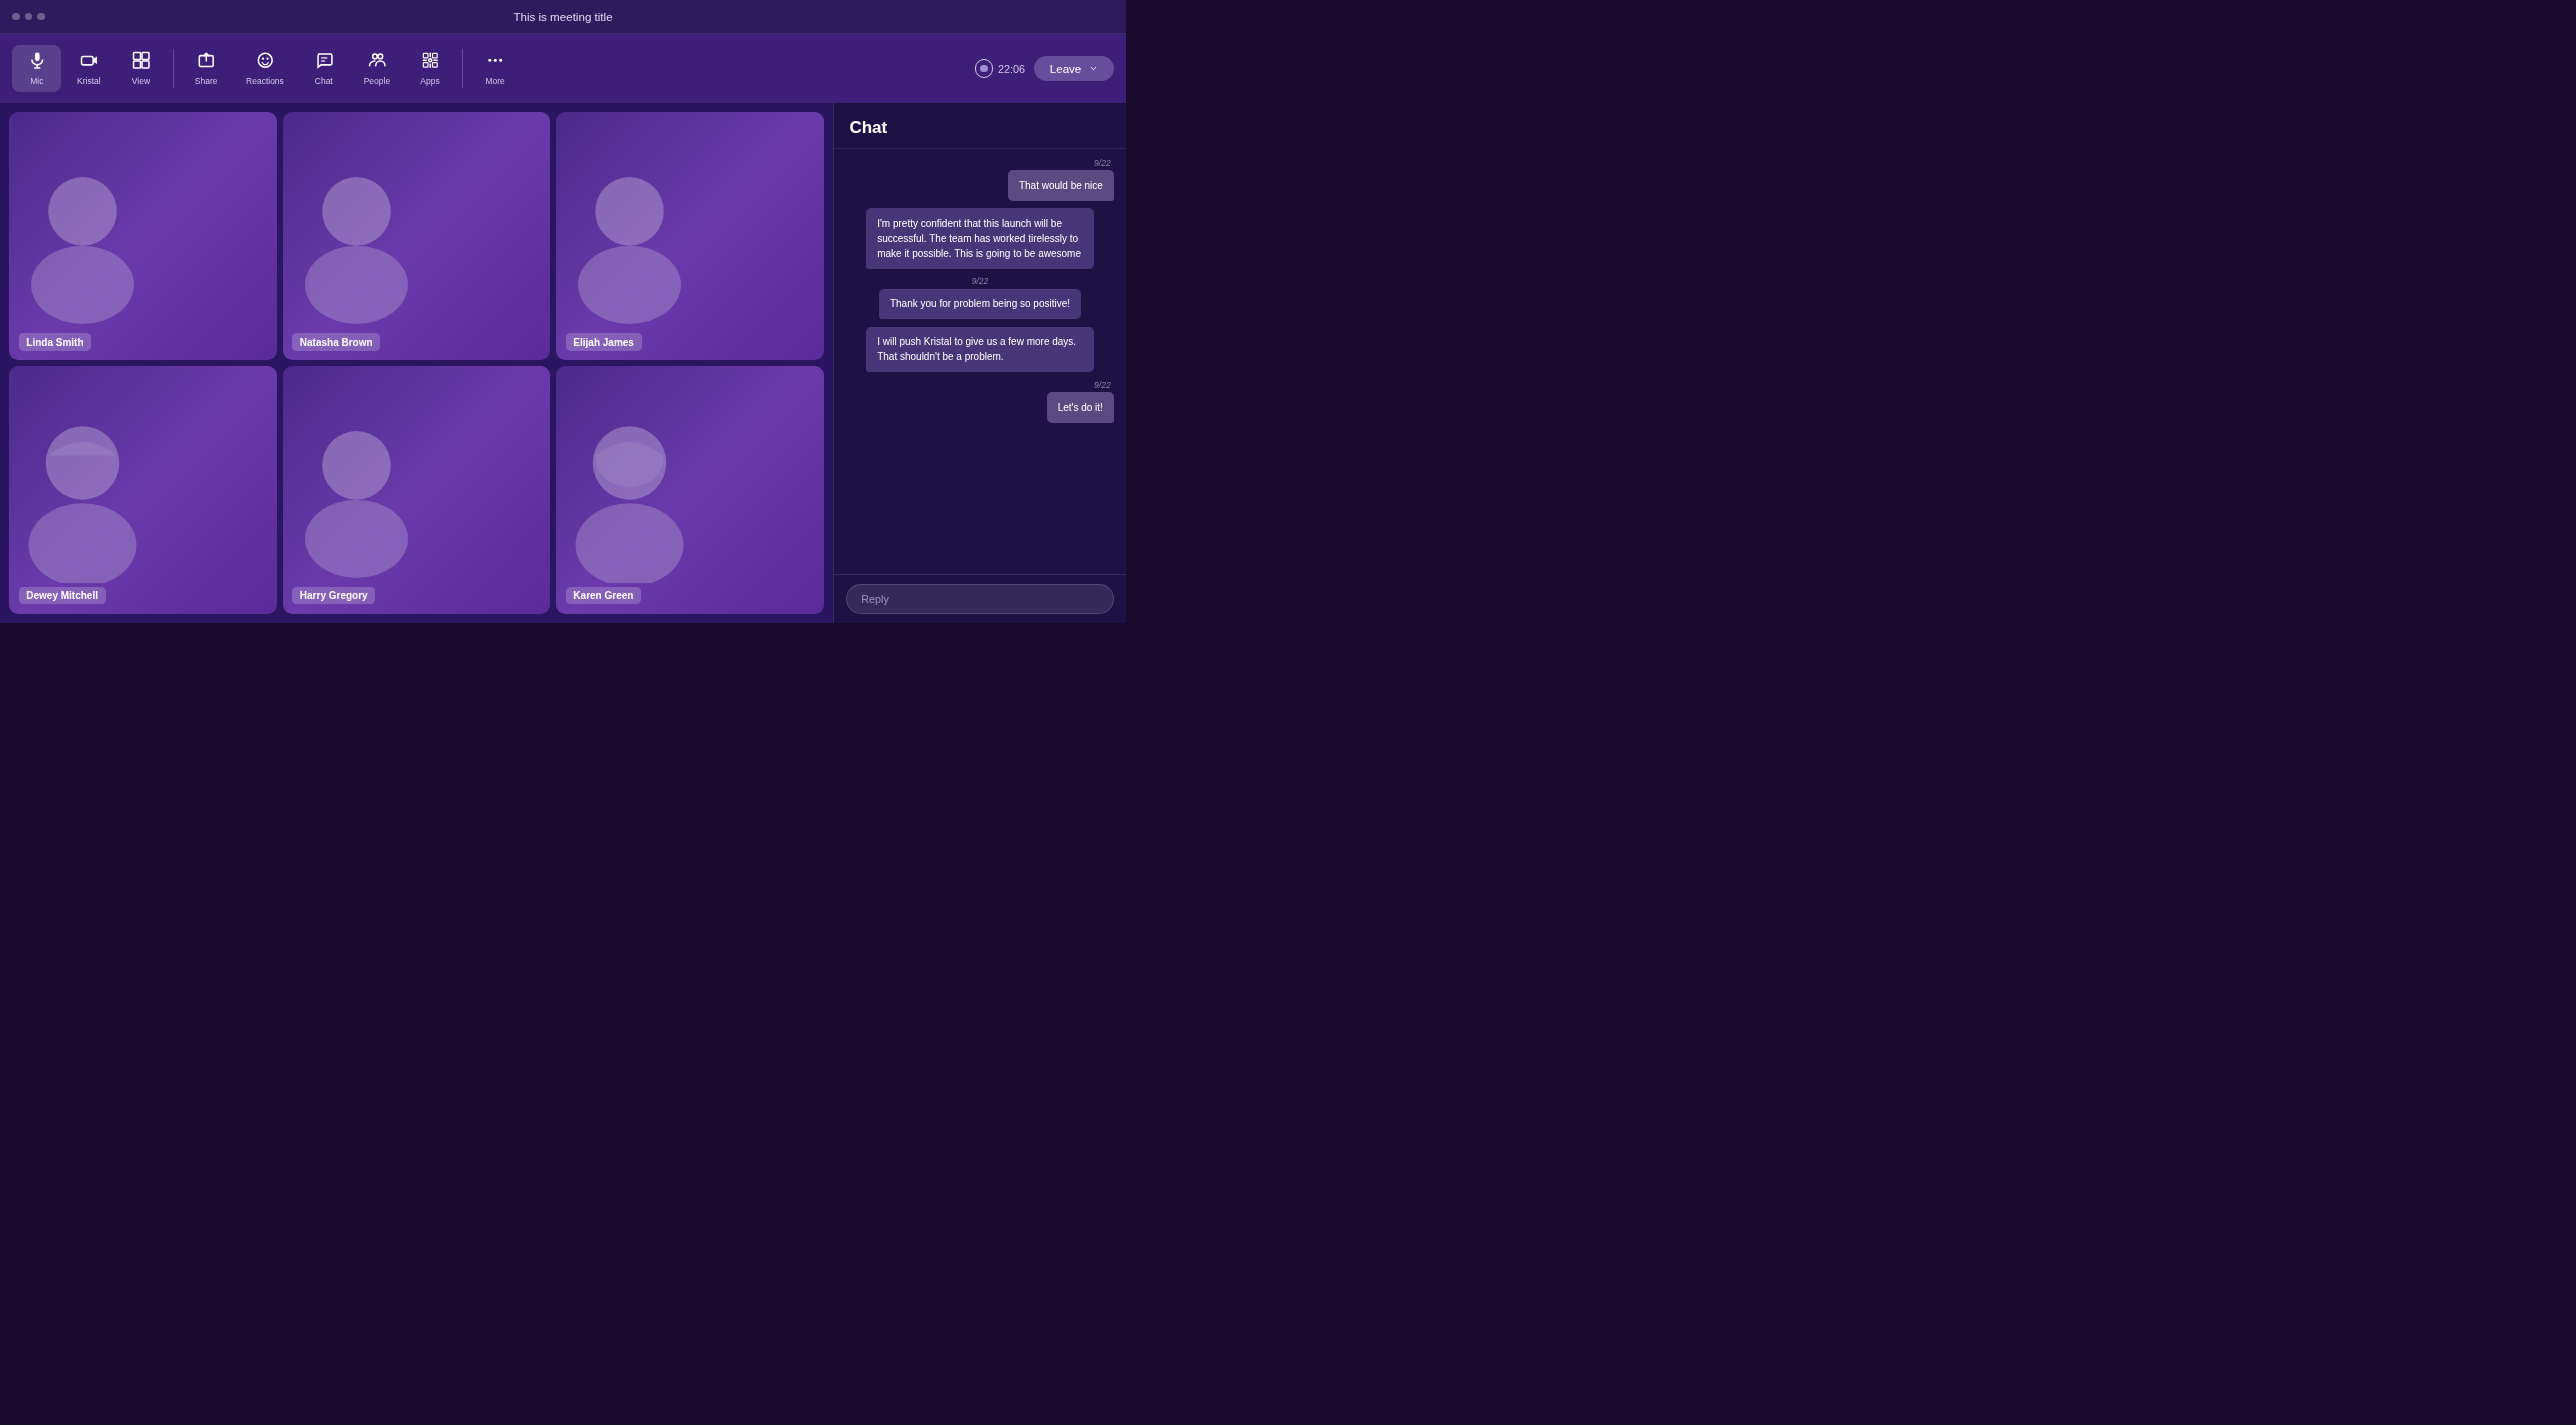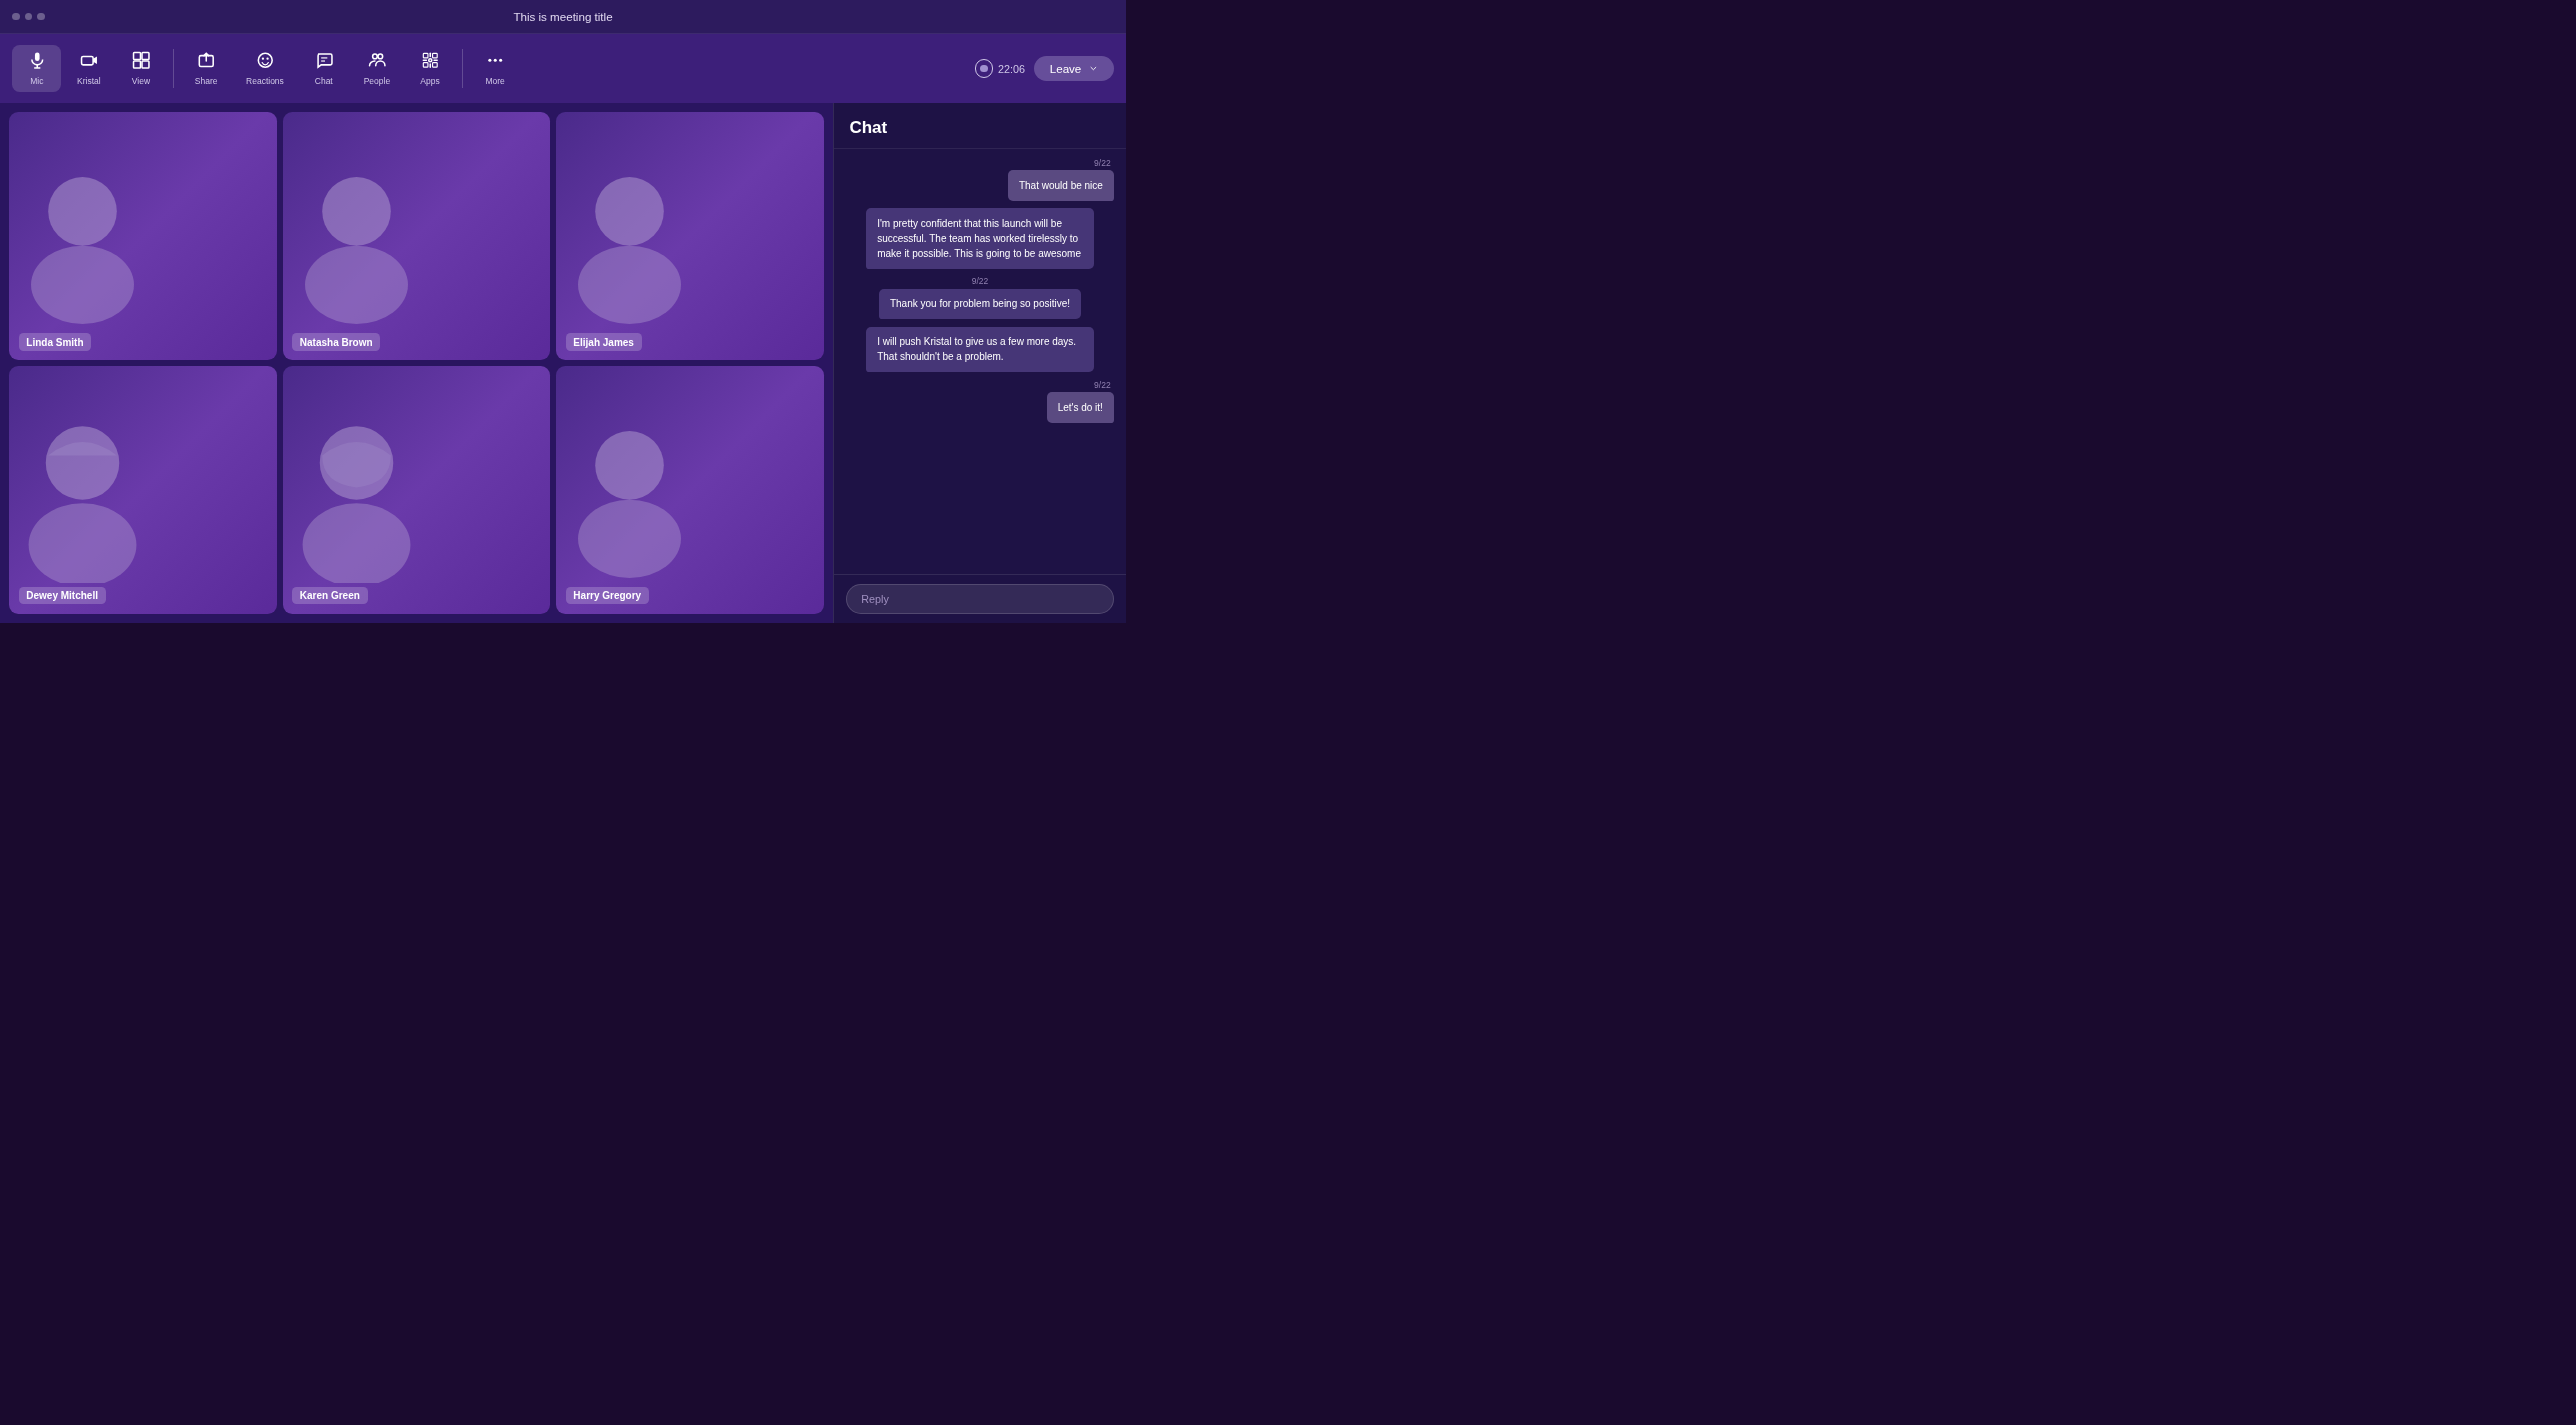--- a/index.html
+++ b/index.html
@@ -202,20 +202,21 @@
       flex-direction: column;
     }
     .msg-wrapper.right { align-items: flex-end; }
     .msg-wrapper.left { align-items: center; }
 
     .msg-date {
       font-size: 8.5px;
       color: #9080b0;
       margin-bottom: 2.3px;
       padding: 0 3.1px;
+      font-style: italic;
     }
     .msg-bubble {
       border-radius: 5px;
       padding: 7.7px 10.8px;
       font-size: 10px;
       line-height: 1.5;
       max-width: 85%;
       color: white;
     }
     .msg-bubble.right {
@@ -430,39 +431,39 @@
           <ellipse cx="60" cy="115" rx="44" ry="34" fill="rgba(180,160,210,0.4)"></ellipse>
 
           <path d="M32 42 Q60 20 88 42" fill="rgba(160,140,200,0.4)"></path>
         </svg>
       </div>
       <div class="name-badge">Dewey Mitchell</div>
     </div>
 
     <div class="video-tile">
       <div class="avatar-placeholder">
+        <svg viewBox="0 0 120 130" fill="none" style="width:100%;height:100%;">
+          <circle cx="60" cy="45" r="28" fill="rgba(180,160,210,0.5)"></circle>
+          <ellipse cx="60" cy="105" rx="42" ry="32" fill="rgba(180,160,210,0.4)"></ellipse>
+        </svg>
+      </div>
+      <div class="name-badge">Harry Gregory</div>
+    </div>
+
+    <div class="video-tile">
+      <div class="avatar-placeholder">
         <svg viewBox="0 0 120 140" fill="none" style="width:100%;height:100%;">
           <circle cx="60" cy="48" r="30" fill="rgba(180,160,210,0.5)"></circle>
           <ellipse cx="60" cy="115" rx="44" ry="34" fill="rgba(180,160,210,0.4)"></ellipse>
           <path d="M32 42 Q60 20 88 42 Q88 65 60 68 Q32 65 32 42z" fill="rgba(160,140,200,0.35)"></path>
         </svg>
       </div>
       <div class="name-badge">Karen Green</div>
     </div>
 
-    <div class="video-tile">
-      <div class="avatar-placeholder">
-        <svg viewBox="0 0 120 130" fill="none" style="width:100%;height:100%;">
-          <circle cx="60" cy="45" r="28" fill="rgba(180,160,210,0.5)"></circle>
-          <ellipse cx="60" cy="105" rx="42" ry="32" fill="rgba(180,160,210,0.4)"></ellipse>
-        </svg>
-      </div>
-      <div class="name-badge">Harry Gregory</div>
-    </div>
-
   </div>
 
   <div class="chat-panel">
     <div class="chat-header">Chat</div>
 
     <div class="chat-messages">
 
       <div class="msg-wrapper right">
         <span class="msg-date">9/22</span>
         <div class="msg-bubble right">That would be nice</div>

